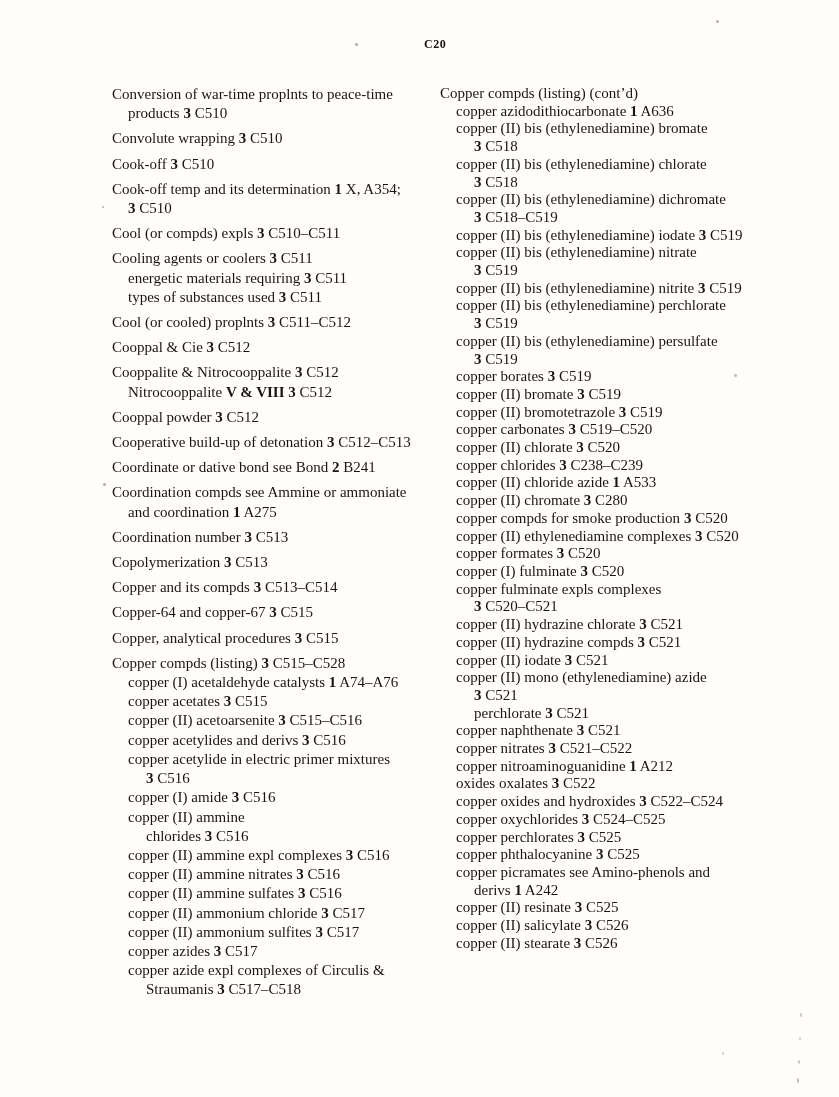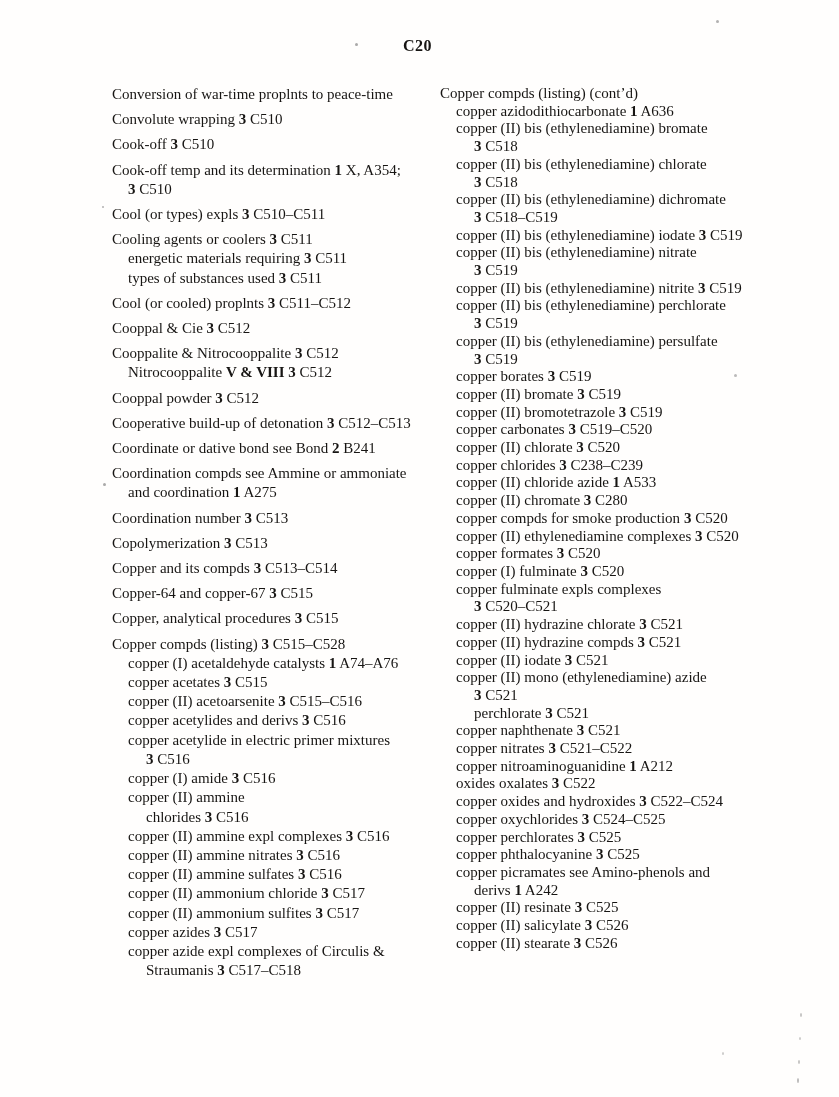--- a/index.html
+++ b/index.html
@@ -6,22 +6,22 @@
   .page{
     position:relative;
     width:839px;height:1097px;
     background:#fffefd;
     overflow:hidden;
     font-family:"Liberation Serif","DejaVu Serif",serif;
     color:#171513;
   }
   .page-header{
     position:absolute;
-    left:403px;top:37px;
-    font-size:16px;font-weight:700;
+    left:424px;top:37px;
+    font-size:12px;font-weight:700;
     letter-spacing:0.5px;
   }
   .col{
     position:absolute;top:85px;width:360px;
     font-size:15px;
   }
   .col-left{left:112px;line-height:19.2px;}
   .col-right{left:440px;line-height:17.7px;}
   .col-left .entry + .entry{margin-top:6px;}
   .line{white-space:nowrap;}
@@ -33,33 +33,34 @@
 </style>
 </head>
 <body>
 
 <div class="page">
   <div class="page-header">C20</div>
 
   <div class="col col-left" id="col-left">
       <div class="entry">
         <div class="line i0"><span>Conversion of war-time proplnts to peace-time</span></div>
+        <div class="line i1"><span>products </span><span class="b">3</span><span> C510</span></div>
       </div>
       <div class="entry">
         <div class="line i0"><span>Convolute wrapping </span><span class="b">3</span><span> C510</span></div>
       </div>
       <div class="entry">
         <div class="line i0"><span>Cook-off </span><span class="b">3</span><span> C510</span></div>
       </div>
       <div class="entry">
         <div class="line i0"><span>Cook-off temp and its determination </span><span class="b">1</span><span> X, A354;</span></div>
         <div class="line i1"><span class="b">3</span><span> C510</span></div>
       </div>
       <div class="entry">
-        <div class="line i0"><span>Cool (or types) expls </span><span class="b">3</span><span> C510–C511</span></div>
+        <div class="line i0"><span>Cool (or compds) expls </span><span class="b">3</span><span> C510–C511</span></div>
       </div>
       <div class="entry">
         <div class="line i0"><span>Cooling agents or coolers </span><span class="b">3</span><span> C511</span></div>
         <div class="line i1"><span>energetic materials requiring </span><span class="b">3</span><span> C511</span></div>
         <div class="line i1"><span>types of substances used </span><span class="b">3</span><span> C511</span></div>
       </div>
       <div class="entry">
         <div class="line i0"><span>Cool (or cooled) proplnts </span><span class="b">3</span><span> C511–C512</span></div>
       </div>
       <div class="entry">

